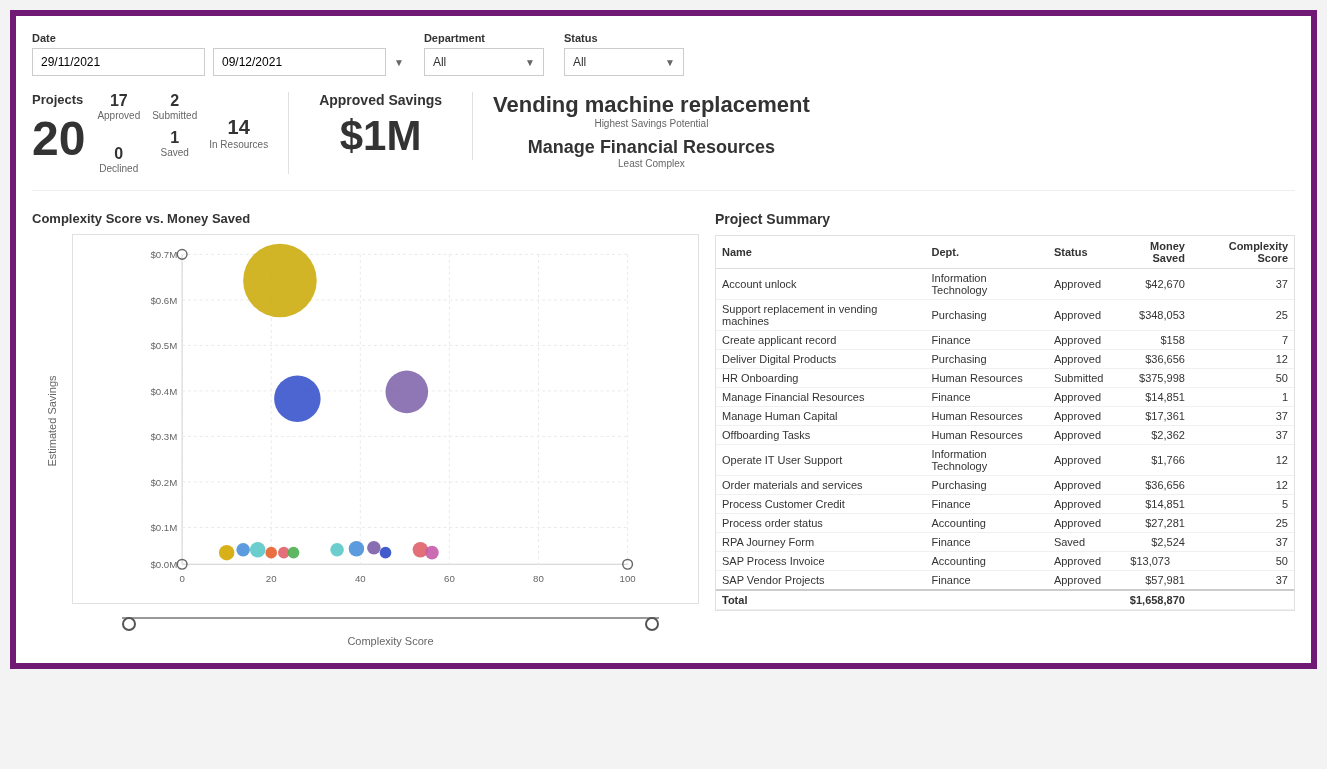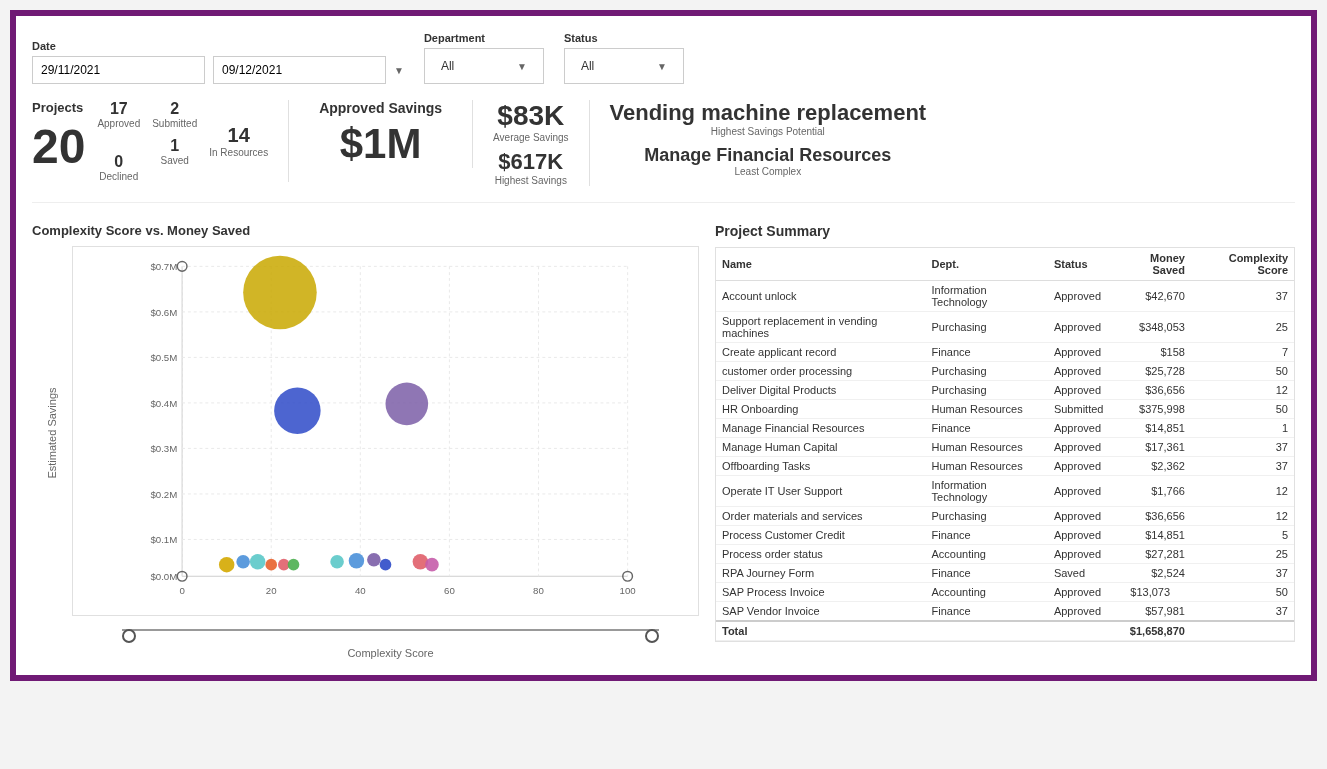--- a/index.html
+++ b/index.html
@@ -6,24 +6,24 @@
     body { font-family: 'Segoe UI', Arial, sans-serif; background: #f3f3f3; font-size: 12px; color: #333; }
 
     .dashboard { background: #fff; margin: 10px; border: 6px solid #701a75; padding: 16px; }
 
     
     .filters { display: flex; gap: 20px; margin-bottom: 16px; align-items: flex-end; }
     .filter-group { display: flex; flex-direction: column; gap: 4px; }
     .filter-label { font-size: 11px; font-weight: 600; color: #333; }
     .filter-row { display: flex; gap: 8px; align-items: center; }
     .filter-select {
-      border: 1px solid #ccc; padding: 4px 16px; font-size: 12px;
+      border: 1px solid #ccc; padding: 4px 8px; font-size: 12px;
       background: #fff; cursor: pointer; display: flex; align-items: center;
       justify-content: space-between; min-width: 120px; gap: 8px;
-      height: 36px;
+      height: 28px;
     }
     .date-input {
       border: 1px solid #ccc; padding: 4px 8px; font-size: 12px;
       background: #fff; height: 28px; min-width: 80px;
     }
     .chevron { font-size: 10px; color: #666; }
 
     
     .stats-row { display: flex; gap: 0; margin-bottom: 20px; align-items: flex-start; border-bottom: 1px solid #eee; padding-bottom: 16px; }
 
@@ -133,26 +133,20 @@
           </div>
         </div>
       </div>
     </div>
 
     <div class="approved-savings-block">
       <div class="approved-savings-title">Approved Savings</div>
       <div class="approved-savings-value">$1M</div>
     </div>
 
-    <div class="avg-block">
-      <div class="avg-main">$83K</div>
-      <div class="avg-label">Average Savings</div>
-      <div class="avg-secondary">$617K</div>
-      <div class="avg-label">Highest Savings</div>
-    </div>
 
     <div class="highlight-block">
       <div style="text-align:center; margin-bottom:8px;">
         <div class="highlight-main">Vending machine replacement</div>
         <div class="highlight-sub">Highest Savings Potential</div>
       </div>
       <div style="text-align:center;">
         <div class="highlight-secondary">Manage Financial Resources</div>
         <div class="highlight-sub">Least Complex</div>
       </div>
@@ -270,27 +264,20 @@
                   <td style="text-align: right;">25</td>
                 </tr>
                 <tr>
                   <td>Create applicant record</td>
                   <td>Finance</td>
                   <td>Approved</td>
                   <td style="text-align: right;">$158</td>
                   <td style="text-align: right;">7</td>
                 </tr>
                 <tr>
-                  <td>customer order processing</td>
-                  <td>Purchasing</td>
-                  <td>Approved</td>
-                  <td style="text-align: right;">$25,728</td>
-                  <td style="text-align: right;">50</td>
-                </tr>
-                <tr>
                   <td>Deliver Digital Products</td>
                   <td>Purchasing</td>
                   <td>Approved</td>
                   <td style="text-align: right;">$36,656</td>
                   <td style="text-align: right;">12</td>
                 </tr>
                 <tr>
                   <td>HR Onboarding</td>
                   <td>Human Resources</td>
                   <td>Submitted</td>
@@ -354,21 +341,21 @@
                   <td style="text-align: right;">37</td>
                 </tr>
                 <tr>
                   <td>SAP Process Invoice</td>
                   <td>Accounting</td>
                   <td>Approved</td>
                   <td style="text-align: center;">$13,073</td>
                   <td style="text-align: right;">50</td>
                 </tr>
                 <tr>
-                  <td>SAP Vendor Invoice</td>
+                  <td>SAP Vendor Projects</td>
                   <td>Finance</td>
                   <td>Approved</td>
                   <td style="text-align: right;">$57,981</td>
                   <td style="text-align: right;">37</td>
                 </tr>
                 <tr class="total-row">
                   <td colspan="3">Total</td>
                   <td style="text-align: right;">$1,658,870</td>
                   <td></td>
                 </tr>

